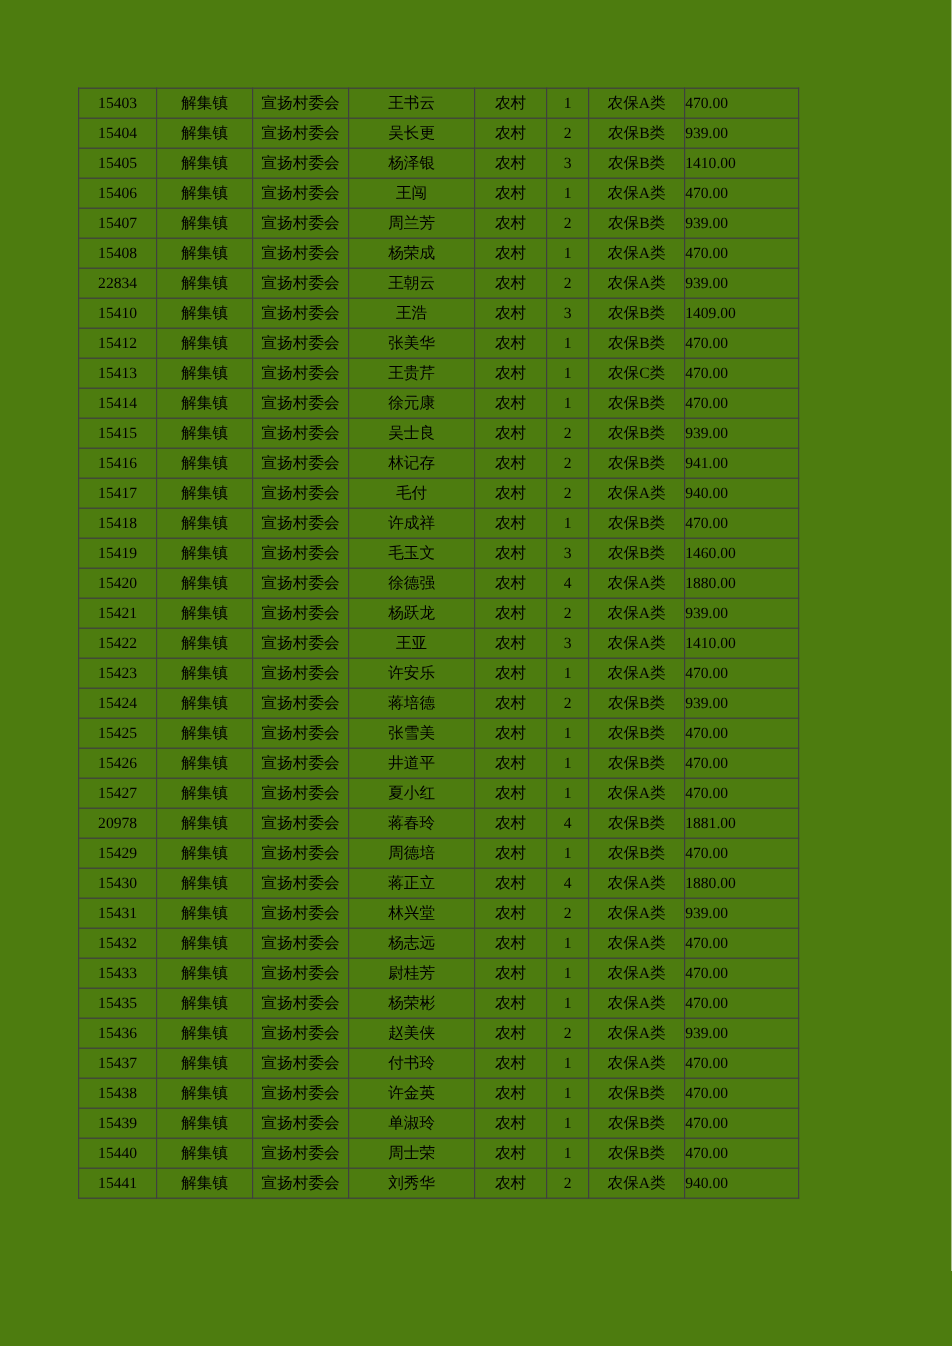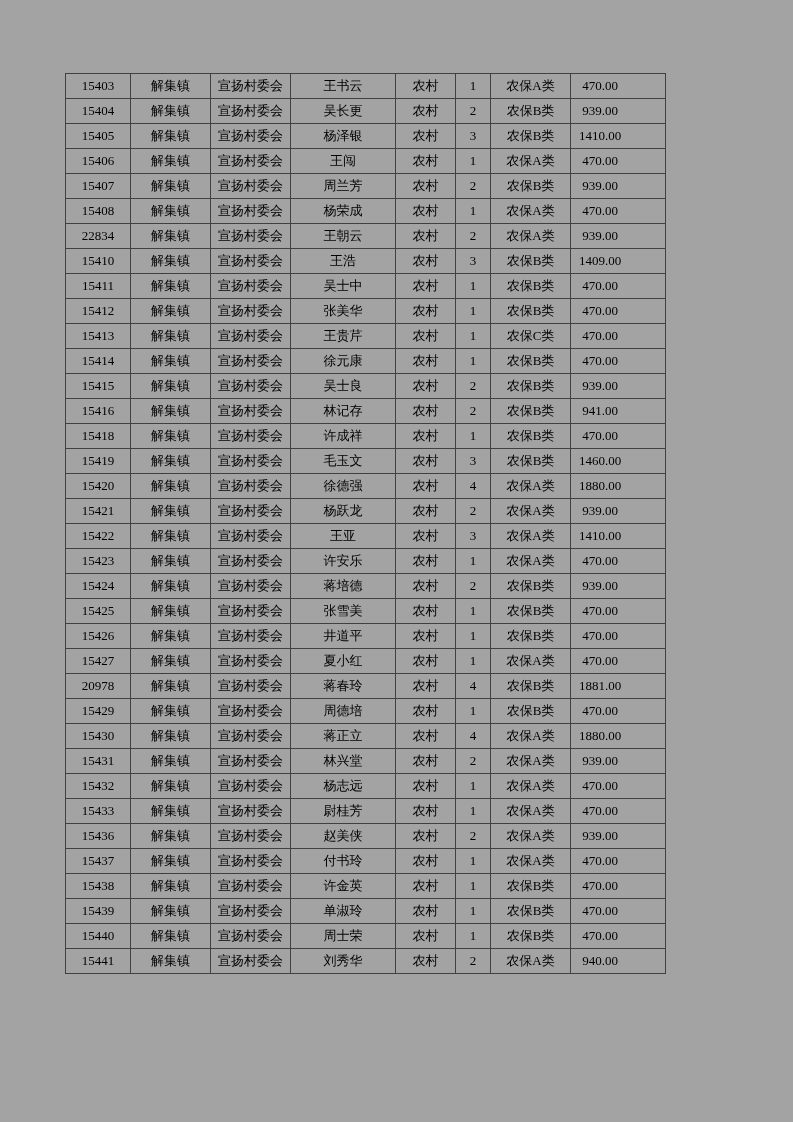--- a/index.html
+++ b/index.html
@@ -4,21 +4,21 @@
 <style>
   html, body {
     margin: 0;
     padding: 0;
     background: #ffffff;
   }
   .page {
     position: relative;
     width: 793px;
     height: 1122px;
-    background: #a3a3a3;
+    background: #4d7c0f;
     font-family: "Liberation Serif", "DejaVu Serif", serif;
     color: #000000;
   }
   table.grid {
     position: absolute;
     left: 65px;
     top: 73px;
     border-collapse: collapse;
     table-layout: fixed;
     width: 601px;
@@ -27,21 +27,21 @@
     border: 1px solid #404040;
     height: 24px;
     font-size: 13px;
     line-height: 24px;
     text-align: center;
     padding: 0;
     overflow: hidden;
     white-space: nowrap;
   }
   table.grid td.amount {
-    text-align: center;
+    text-align: left;
     padding-right: 36px;
     margin-left: 20px;
   }
 </style>
 </head>
 <body>
 
 <div class="page">
   <table class="grid">
     <colgroup>
@@ -129,30 +129,20 @@
     <td>15410</td>
     <td>解集镇</td>
     <td>宣扬村委会</td>
     <td>王浩</td>
     <td>农村</td>
     <td>3</td>
     <td>农保B类</td>
     <td class="amount">1409.00</td>
   </tr>
         <tr>
-    <td>15411</td>
-    <td>解集镇</td>
-    <td>宣扬村委会</td>
-    <td>吴士中</td>
-    <td>农村</td>
-    <td>1</td>
-    <td>农保B类</td>
-    <td class="amount">470.00</td>
-  </tr>
-        <tr>
     <td>15412</td>
     <td>解集镇</td>
     <td>宣扬村委会</td>
     <td>张美华</td>
     <td>农村</td>
     <td>1</td>
     <td>农保B类</td>
     <td class="amount">470.00</td>
   </tr>
         <tr>
@@ -189,20 +179,30 @@
     <td>15416</td>
     <td>解集镇</td>
     <td>宣扬村委会</td>
     <td>林记存</td>
     <td>农村</td>
     <td>2</td>
     <td>农保B类</td>
     <td class="amount">941.00</td>
   </tr>
         <tr>
+    <td>15417</td>
+    <td>解集镇</td>
+    <td>宣扬村委会</td>
+    <td>毛付</td>
+    <td>农村</td>
+    <td>2</td>
+    <td>农保A类</td>
+    <td class="amount">940.00</td>
+  </tr>
+        <tr>
     <td>15418</td>
     <td>解集镇</td>
     <td>宣扬村委会</td>
     <td>许成祥</td>
     <td>农村</td>
     <td>1</td>
     <td>农保B类</td>
     <td class="amount">470.00</td>
   </tr>
         <tr>
@@ -343,20 +343,30 @@
     <td>农村</td>
     <td>1</td>
     <td>农保A类</td>
     <td class="amount">470.00</td>
   </tr>
         <tr>
     <td>15433</td>
     <td>解集镇</td>
     <td>宣扬村委会</td>
     <td>尉桂芳</td>
+    <td>农村</td>
+    <td>1</td>
+    <td>农保A类</td>
+    <td class="amount">470.00</td>
+  </tr>
+        <tr>
+    <td>15435</td>
+    <td>解集镇</td>
+    <td>宣扬村委会</td>
+    <td>杨荣彬</td>
     <td>农村</td>
     <td>1</td>
     <td>农保A类</td>
     <td class="amount">470.00</td>
   </tr>
         <tr>
     <td>15436</td>
     <td>解集镇</td>
     <td>宣扬村委会</td>
     <td>赵美侠</td>

